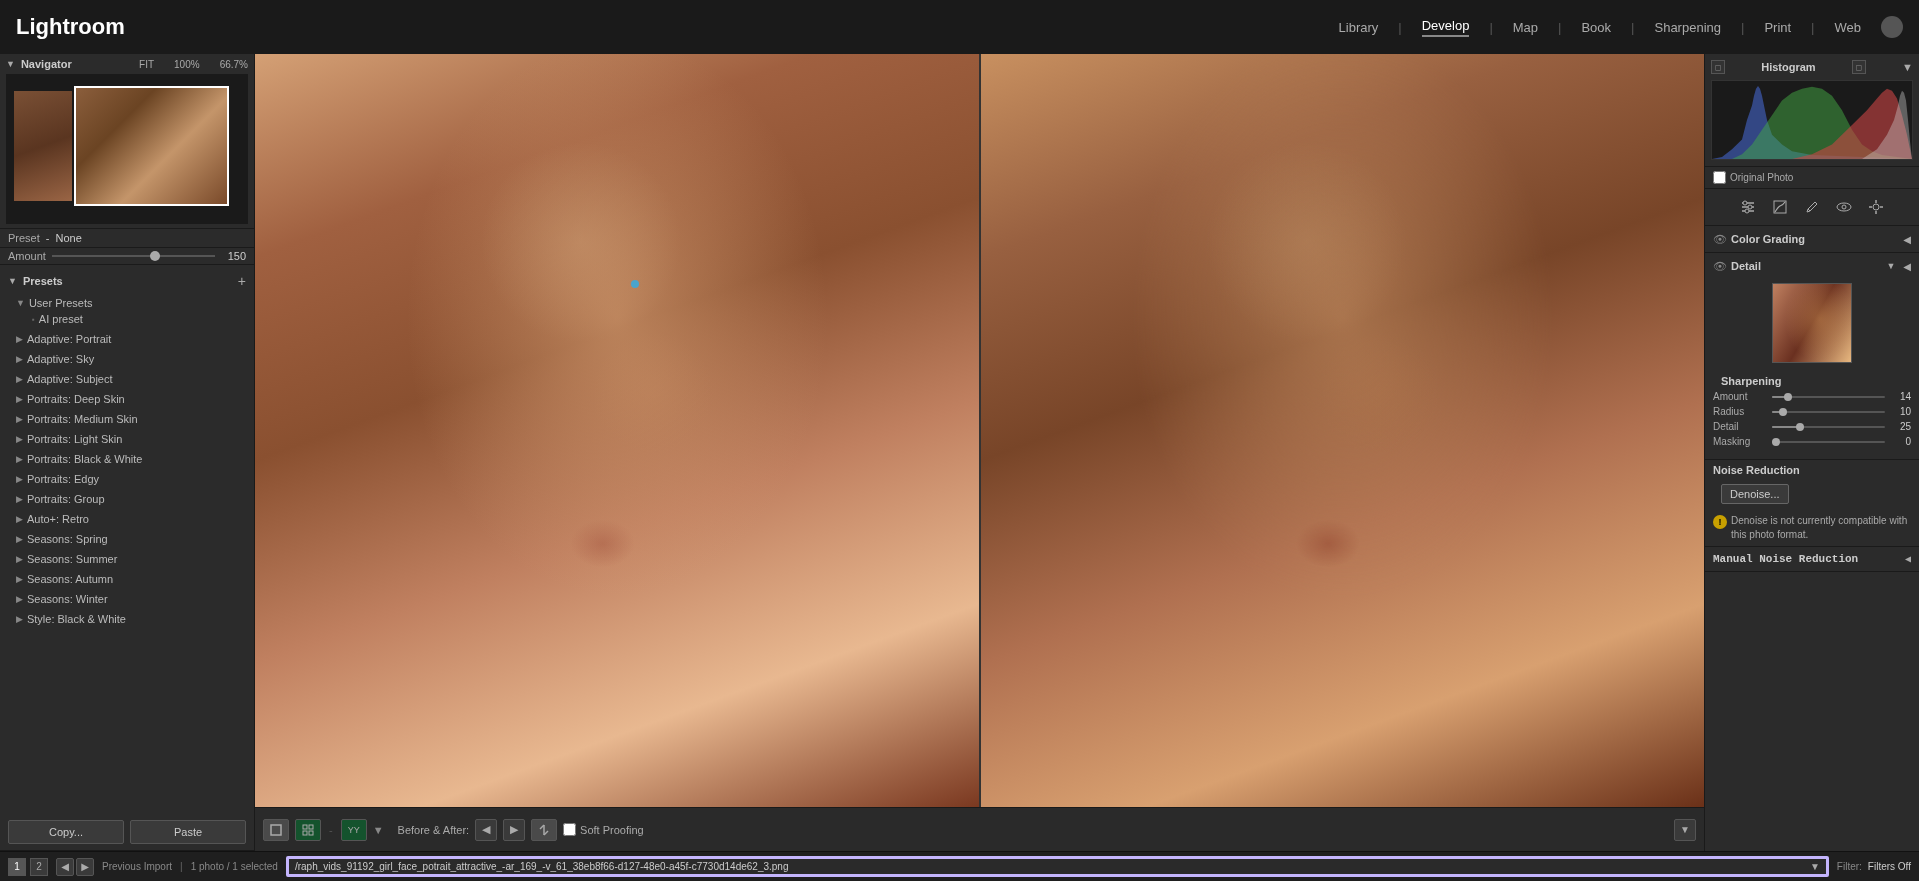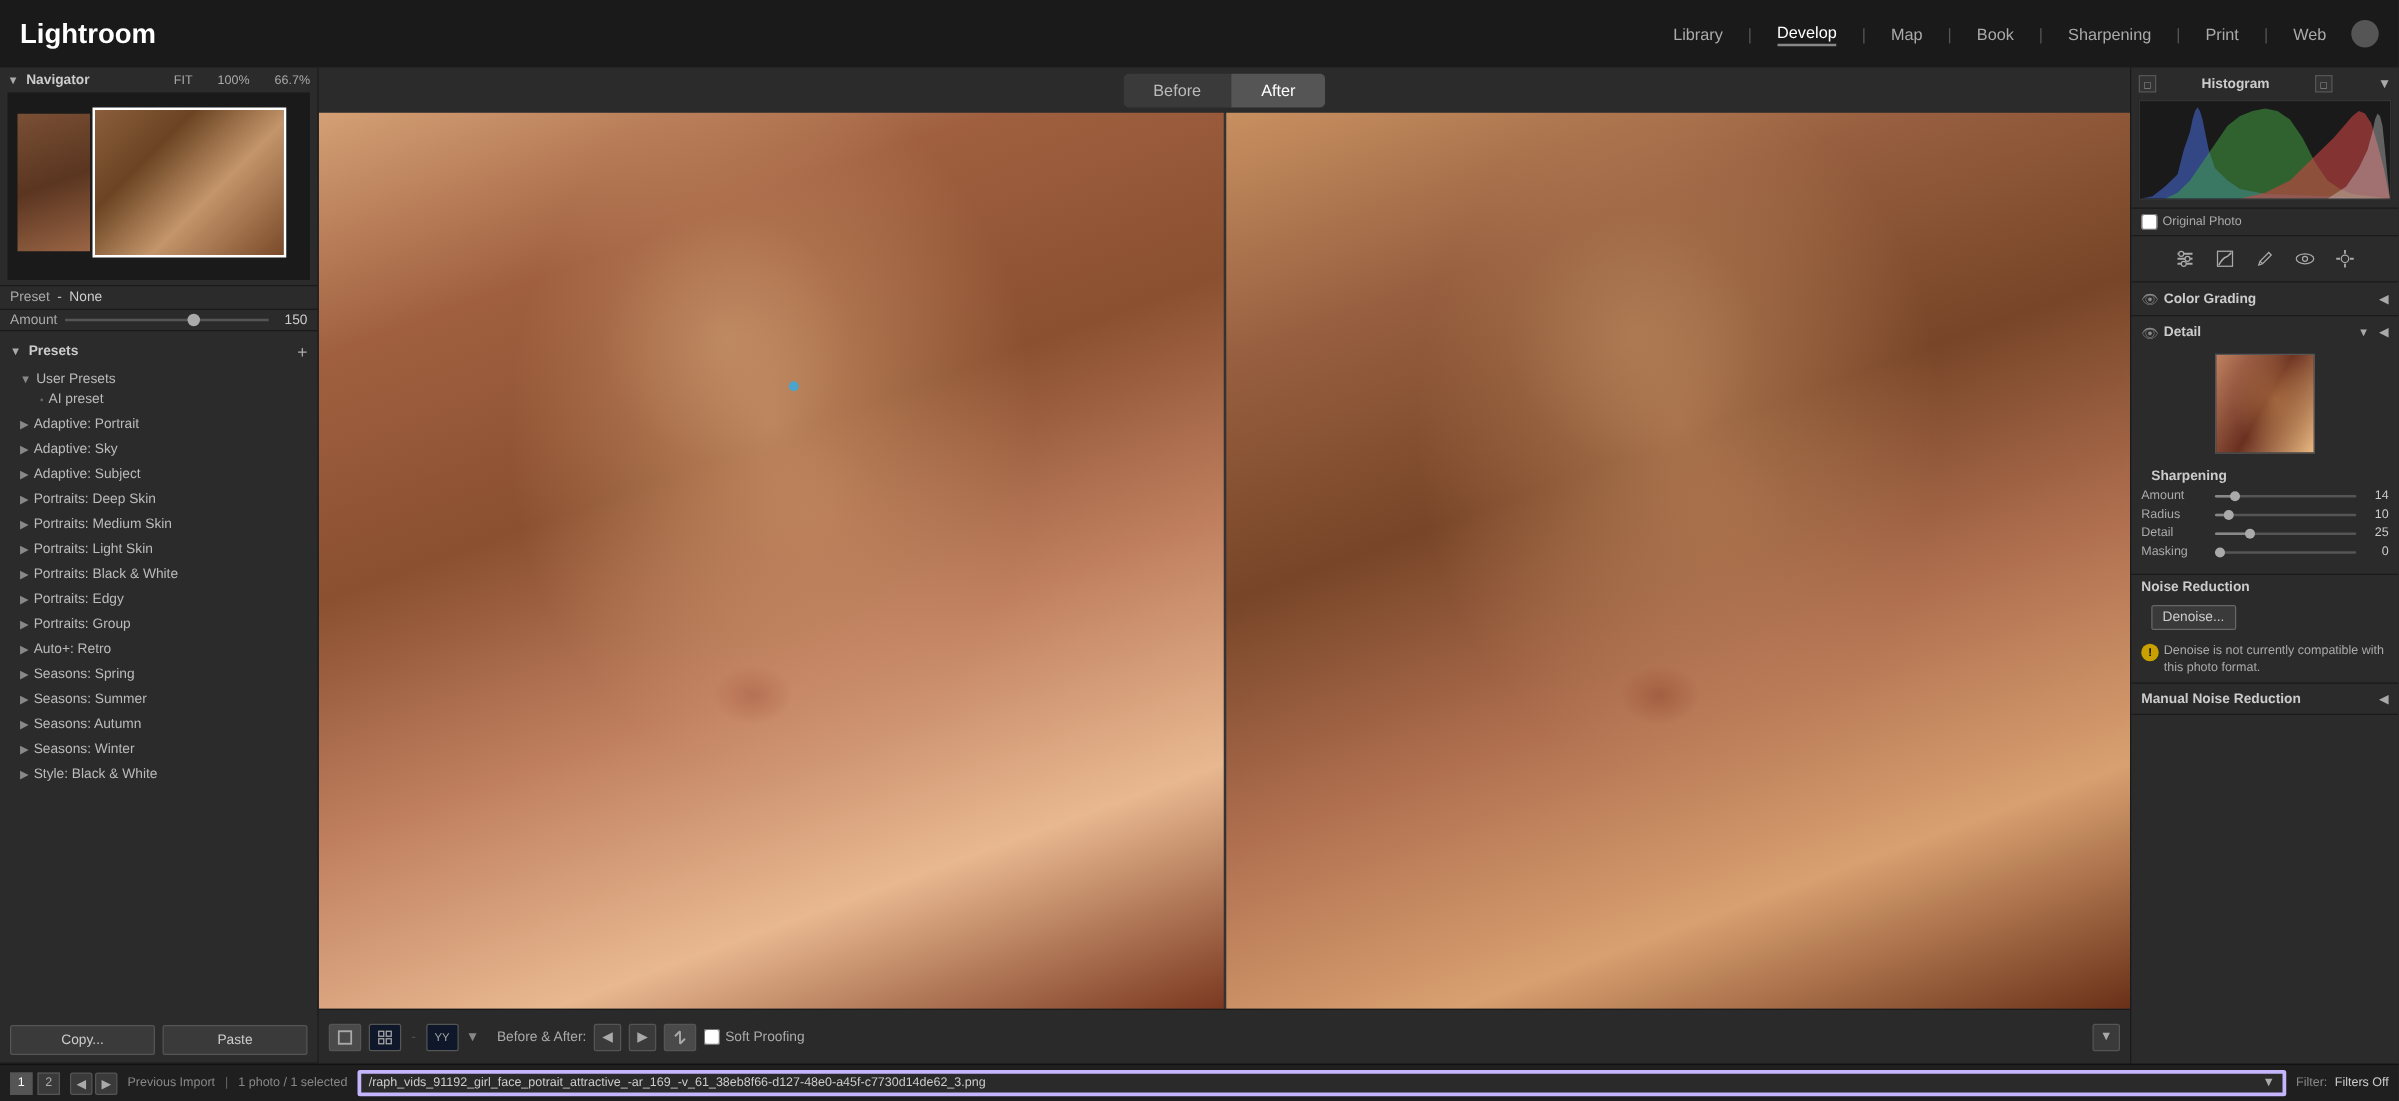--- a/index.html
+++ b/index.html
@@ -295,21 +295,21 @@
       border-top: 1px solid #1a1a1a;
       display: flex;
       align-items: center;
       padding: 0 8px;
       gap: 6px;
       flex-shrink: 0;
     }
     .toolbar-btn {
       width: 26px;
       height: 22px;
-      background: #0f172a;
+      background: #14532d;
       border: 1px solid #555;
       border-radius: 2px;
       cursor: pointer;
       display: flex;
       align-items: center;
       justify-content: center;
       color: #aaa;
       font-size: 10px;
     }
     .toolbar-btn.active {
@@ -632,20 +632,21 @@
     }
 
     #manual-noise-section {
       border-bottom: 1px solid #1a1a1a;
     }
     #manual-noise-header {
       display: flex;
       align-items: center;
       padding: 6px 8px;
       cursor: pointer;
+      font-family: Liberation Mono, monospace;
     }
     #manual-noise-title {
       flex: 1;
       color: #ccc;
       font-size: 11px;
       font-weight: bold;
     }
     #manual-noise-arrow { color: #aaa; font-size: 10px; }
 
     
@@ -856,24 +857,20 @@
 
     <div id="copy-paste-bar">
       <button class="action-btn">Copy...</button>
       <button class="action-btn">Paste</button>
     </div>
 
   </div>
 
   <div id="center-panel">
 
-    <div id="before-after-bar">
-      <span id="before-label">Before</span>
-      <span id="after-label">After</span>
-    </div>
 
     <div id="image-viewport">
       <div id="before-image">
         <div class="eye-dot"></div>
       </div>
       <div class="divider-line"></div>
       <div id="after-image"></div>
     </div>
 
     <div id="bottom-toolbar">

